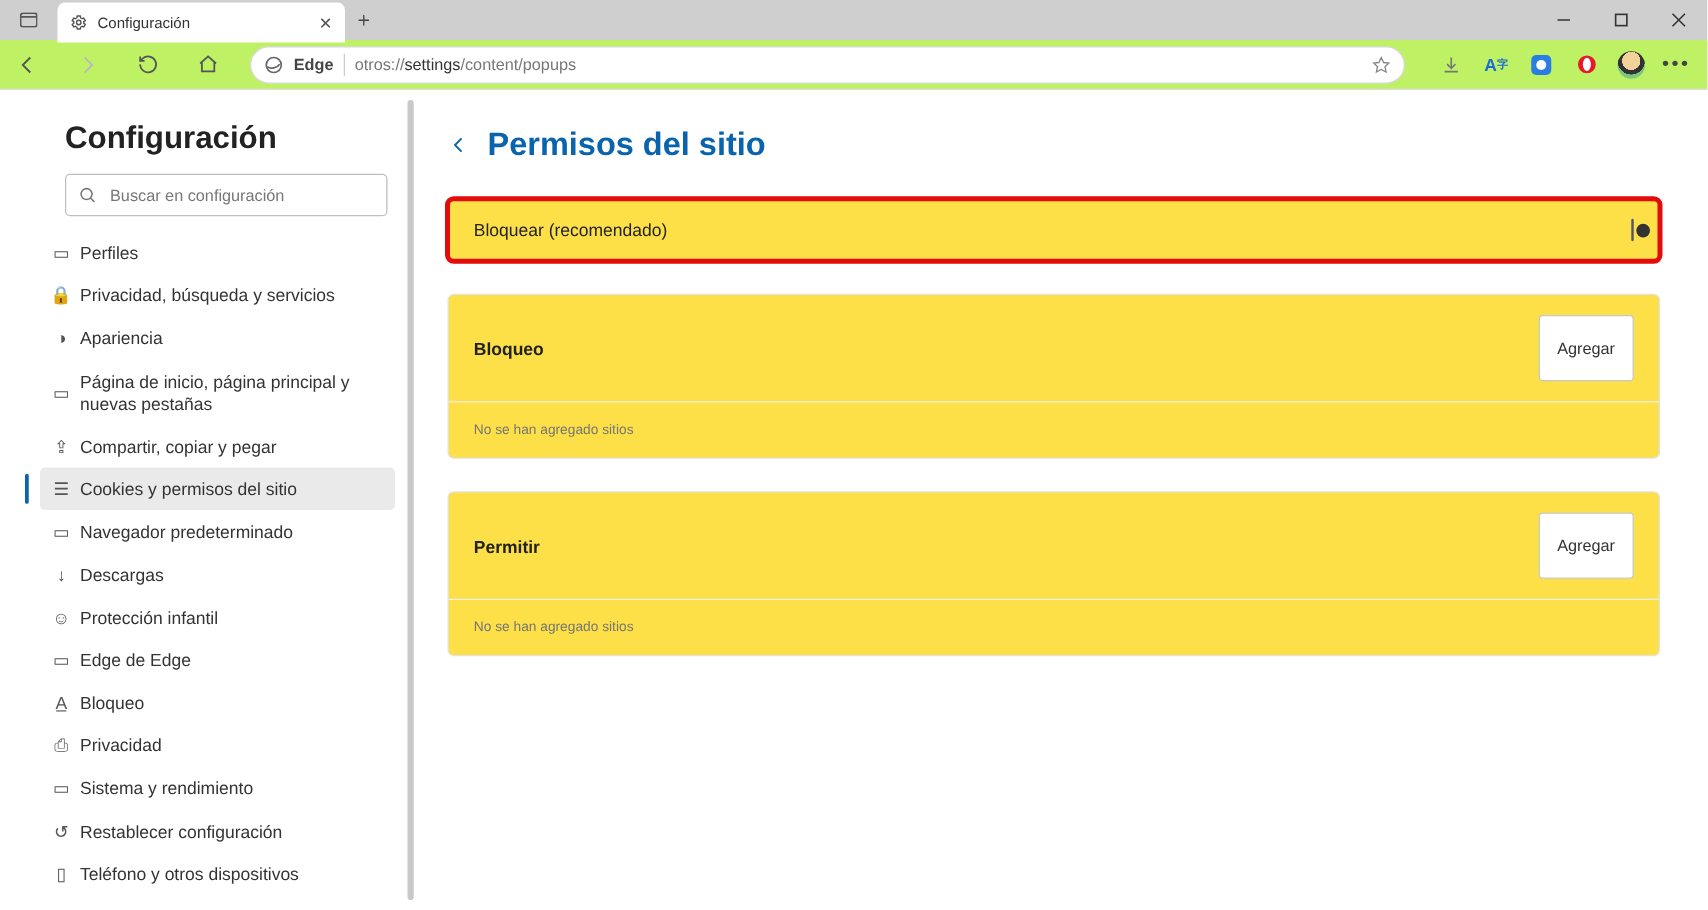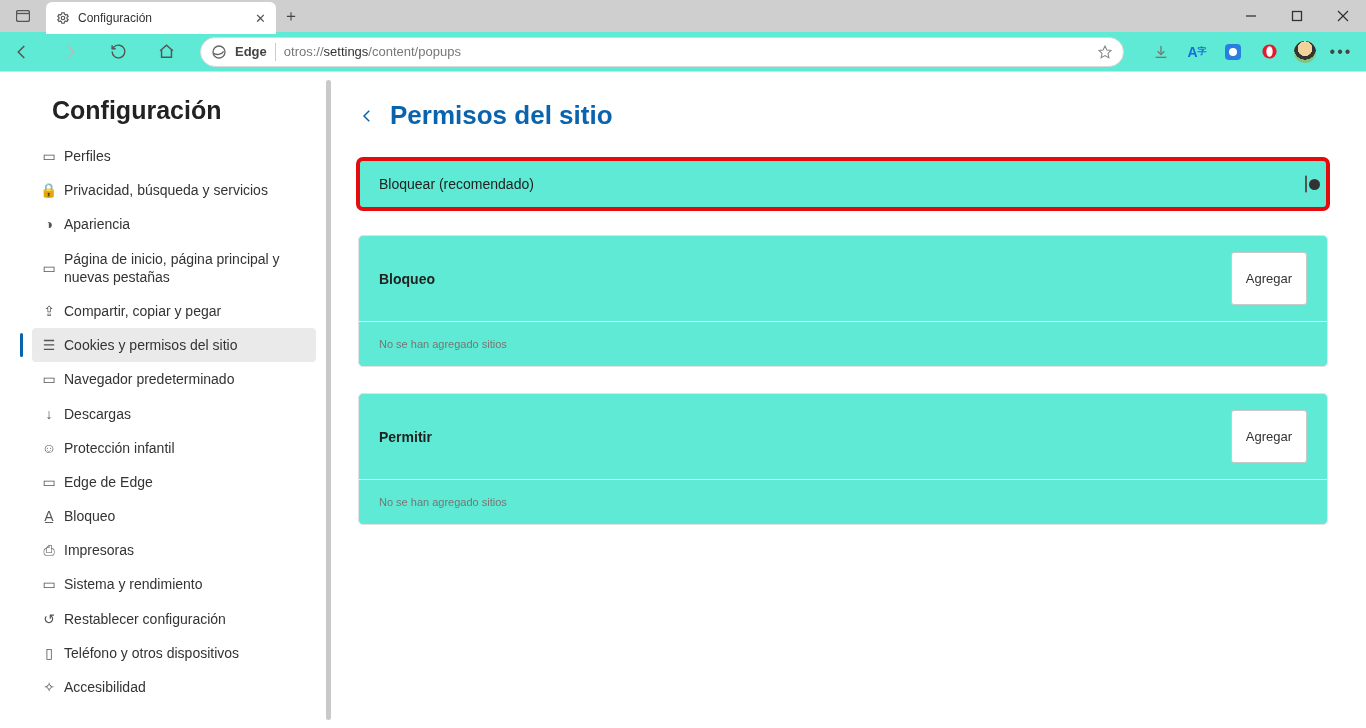--- a/index.html
+++ b/index.html
@@ -50,21 +50,21 @@
     margin-left:auto; display:flex;
   }
   .win-controls div {
     width:46px; display:flex; align-items:center; justify-content:center;
     color:#333; font-size:11px;
   }
 
   
   .toolbar {
     height: 40px;
-    background:#5eead4;
+    background:#bef264;
     border-bottom:1px solid #dcdcdc;
     display:flex;
     align-items:center;
     padding:0 8px;
     gap:20px;
   }
   .tb-btn {
     width:28px; height:28px;
     display:flex; align-items:center; justify-content:center;
     color:#555; border-radius:4px;
@@ -155,21 +155,21 @@
     font-size:26px; font-weight:600;
     margin-bottom:28px;
   }
   .crumb-row .back-arrow { color:#0a64ad; font-size:18px; width:20px; }
   .crumb-row .link { color:#0a64ad; }
   .crumb-row .rest { color:#222; }
 
   .card {
     border:1px solid #e2e2e2;
     border-radius:5px;
-    background:#5eead4;
+    background:#fde047;
     margin-bottom:26px;
   }
   .card.highlight {
     outline:4px solid #e30b0b;
     outline-offset:-2px;
   }
   .card-row {
     display:flex; align-items:center;
     padding:16px 20px;
     font-size:14px;
@@ -305,20 +305,29 @@
     <span class="ri">
         <span class="avatar"></span>
       </span>
     <span class="ri" style="letter-spacing:2px;color:#444">•••</span>
   </div>
 </div>
 
 <div class="content-zone">
   <div class="sidebar">
     <h1>Configuración</h1>
+    <div class="search-wrap">
+      <div class="search">
+        <svg width="15" height="15" viewBox="0 0 24 24" fill="none" stroke="#777" stroke-width="2">
+            <circle cx="10" cy="10" r="7"></circle>
+            <line x1="20" y1="20" x2="15" y2="15"></line>
+          </svg>
+        <span>Buscar en configuración</span>
+      </div>
+    </div>
     <ul class="side-list">
       <li class="side-item">
           <span class="sicon">▭</span>
           <span>Perfiles</span>
         </li>
       <li class="side-item">
           <span class="sicon">🔒</span>
           <span>Privacidad, búsqueda y servicios</span>
         </li>
       <li class="side-item">
@@ -352,21 +361,21 @@
       <li class="side-item">
           <span class="sicon">▭</span>
           <span>Edge de Edge</span>
         </li>
       <li class="side-item">
           <span class="sicon">A̲</span>
           <span>Bloqueo</span>
         </li>
       <li class="side-item">
           <span class="sicon">⎙</span>
-          <span>Impresoras</span>
+          <span>Privacidad</span>
         </li>
       <li class="side-item">
           <span class="sicon">▭</span>
           <span>Sistema y rendimiento</span>
         </li>
       <li class="side-item">
           <span class="sicon">↺</span>
           <span>Restablecer configuración</span>
         </li>
       <li class="side-item">

